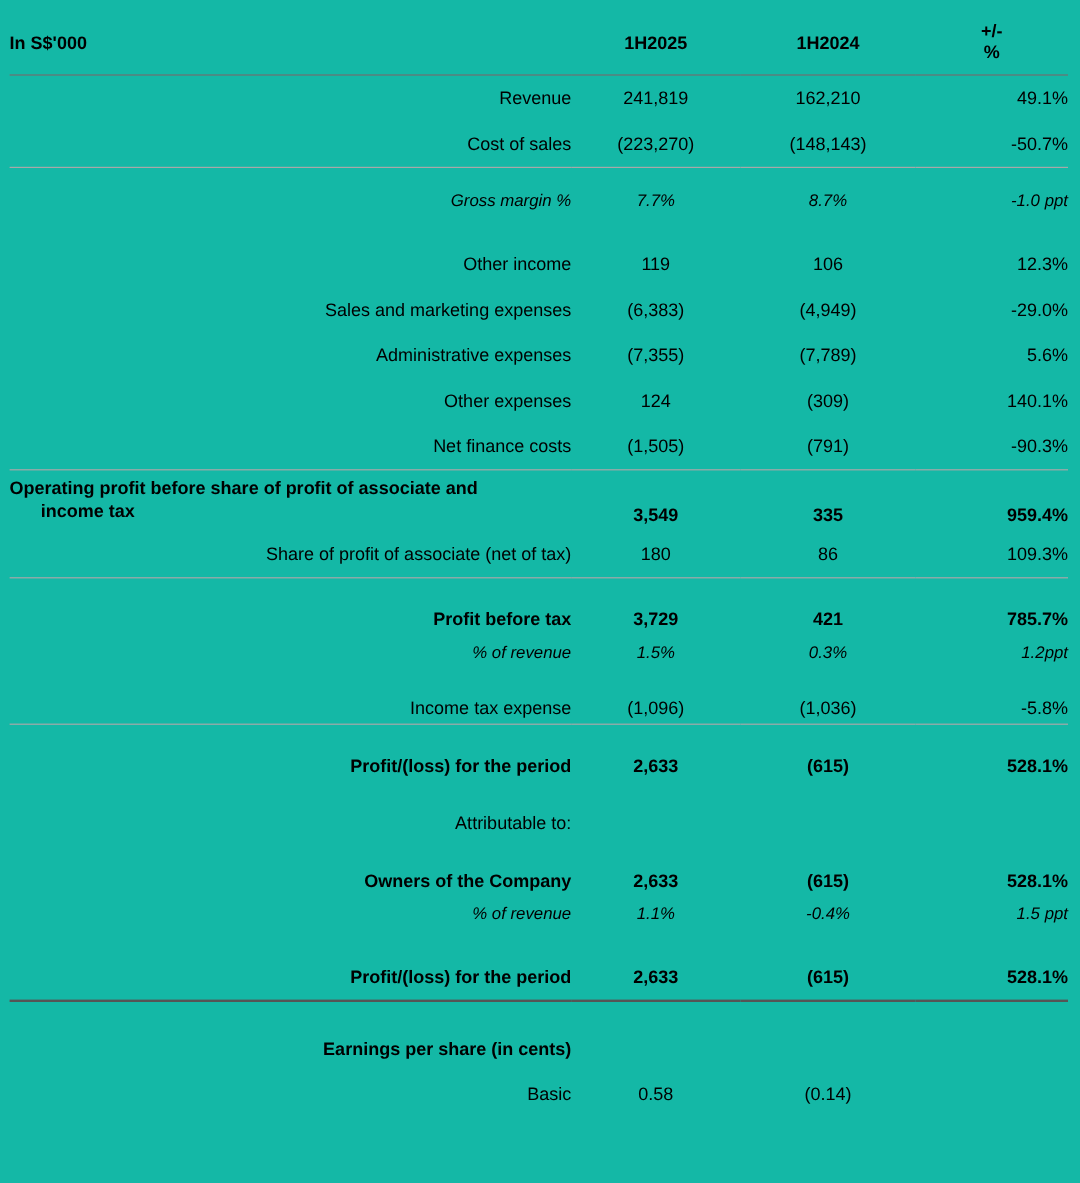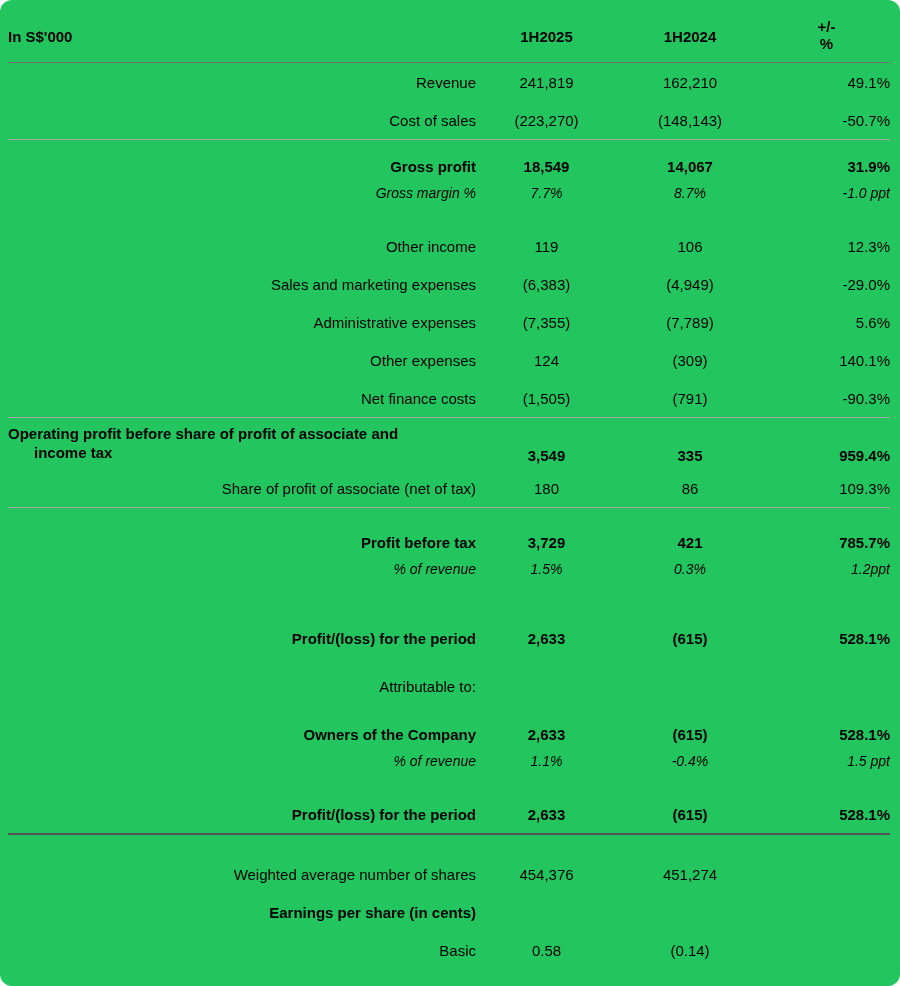--- a/index.html
+++ b/index.html
@@ -12,22 +12,21 @@
     height: 986px;
     font-family: "Liberation Sans", sans-serif;
     color: #000000;
     overflow: hidden;
   }
 
   .sheet {
     position: relative;
     width: 900px;
     height: 986px;
-    background: #22c55e;
-    border-radius: 12px;
+    background: #14b8a6;
   }
 
   table.fin {
     position: absolute;
     left: 8px;
     top: 10px;
     width: 882px;
     border-collapse: collapse;
     table-layout: fixed;
     font-size: 15px;
@@ -146,26 +145,20 @@
         <td class="num-var vl outer-r">-50.7%</td>
       </tr>
 
       <tr class="row-spacer">
         <td class="outer-l"></td>
         <td class="vl"></td>
         <td class="vl"></td>
         <td class="vl outer-r"></td>
       </tr>
 
-      <tr class="row-sub">
-        <td class="lbl b outer-l">Gross profit</td>
-        <td class="num b vl">18,549</td>
-        <td class="num b vl">14,067</td>
-        <td class="num-var b vl outer-r">31.9%</td>
-      </tr>
 
       <tr class="row-sub">
         <td class="lbl it outer-l">Gross margin %</td>
         <td class="num it vl">7.7%</td>
         <td class="num it vl">8.7%</td>
         <td class="num-var it vl outer-r">-1.0 ppt</td>
       </tr>
 
       <tr class="row-gap-big">
         <td class="outer-l"></td>
@@ -247,20 +240,26 @@
         <td class="num-var it vl outer-r">1.2ppt</td>
       </tr>
 
       <tr class="row-gap-big">
         <td class="outer-l"></td>
         <td class="vl"></td>
         <td class="vl"></td>
         <td class="vl outer-r"></td>
       </tr>
 
+      <tr class="row-sub hr-light">
+        <td class="lbl outer-l">Income tax expense</td>
+        <td class="num vl">(1,096)</td>
+        <td class="num vl">(1,036)</td>
+        <td class="num-var vl outer-r">-5.8%</td>
+      </tr>
 
       <tr class="row-gap-big">
         <td class="outer-l"></td>
         <td class="vl"></td>
         <td class="vl"></td>
         <td class="vl outer-r"></td>
       </tr>
 
       <tr class="row-sub">
         <td class="lbl b outer-l">Profit/(loss) for the period</td>
@@ -319,26 +318,20 @@
         <td class="num-var b vl outer-r">528.1%</td>
       </tr>
 
       <tr class="row-gap-big">
         <td class="outer-l"></td>
         <td></td>
         <td></td>
         <td class="outer-r"></td>
       </tr>
 
-      <tr class="row-std">
-        <td class="lbl outer-l">Weighted average number of shares</td>
-        <td class="num">454,376</td>
-        <td class="num">451,274</td>
-        <td class="num-var outer-r"></td>
-      </tr>
 
       <tr class="row-std">
         <td class="lbl b outer-l">Earnings per share (in cents)</td>
         <td class="num"></td>
         <td class="num"></td>
         <td class="num-var outer-r"></td>
       </tr>
 
       <tr class="row-std">
         <td class="lbl outer-l">Basic</td>

